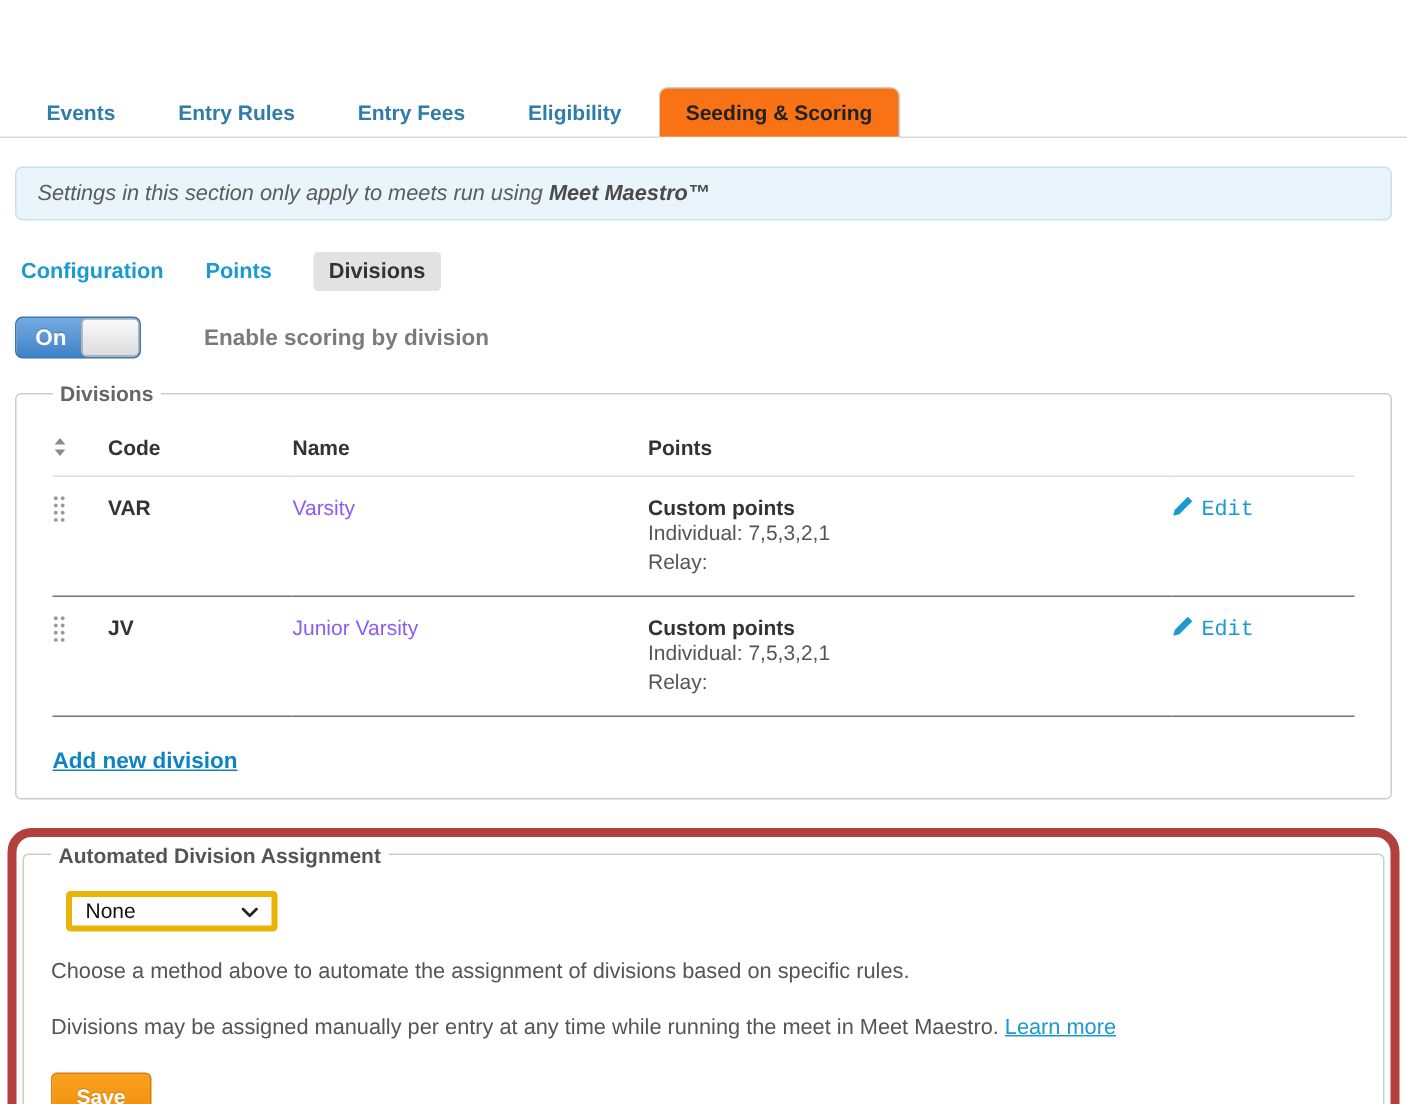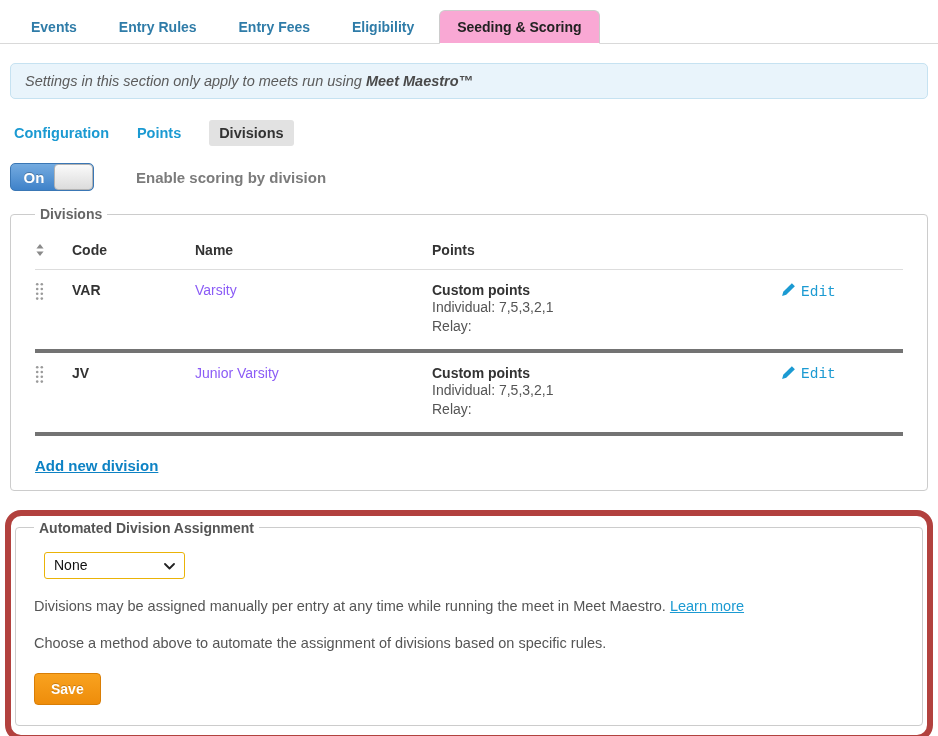--- a/index.html
+++ b/index.html
@@ -11,23 +11,23 @@
   }
 
   
   .tabbar { padding: 10px 0 0 14px; border-bottom: 1px solid #d9d9d9; white-space: nowrap; }
   .tab {
     display: inline-block; vertical-align: bottom;
     padding: 8px 17px; font-size: 14px; font-weight: bold;
     color: #2f7ca8; cursor: pointer; margin-right: 4px;
   }
   .tab.active {
-    background: #f9a8d4; color: #222;
+    background: #f97316; color: #222;
     border: 1px solid #ccc; border-bottom: 1px solid #fff;
-    border-radius: 6px 6px 0 0; margin-bottom: -1px;
+    border-radius: 6px 6px 0 0; margin-bottom: -1px; margin-top: 48px;
   }
 
   
   .banner {
     margin: 19px 10px 0 10px;
     background: #e9f4fb; border: 1px solid #c6e2f1; border-radius: 5px;
     padding: 9px 14px; color: #5b5b5b; font-size: 14.5px; font-style: italic;
   }
   .banner b { color: #4a4a4a; }
 
@@ -74,21 +74,21 @@
   .divisions-fs { margin: 15px 10px 0 10px; }
 
   
   table.div-table { width: 100%; border-collapse: collapse; }
   .div-table th {
     text-align: left; font-size: 14px; color: #333;
     padding: 14px 0 11px; border-bottom: 1px solid #ddd;
   }
   .div-table td {
     vertical-align: top; padding: 12px 0 13px;
-    border-bottom: 4px solid #737373; font-size: 14px;
+    border-bottom: 1px solid #737373; font-size: 14px;
   }
   .col-handle { width: 37px; }
   .col-code   { width: 123px; }
   .col-name   { width: 237px; }
   .col-points { width: auto; }
   .col-edit   { width: 122px; }
   .cell-code { font-weight: bold; color: #333; }
   .cell-name { color: #8b5cf6; }
   .pts-title { font-weight: bold; color: #333; }
   .pts-line  { color: #555; line-height: 1.35; }
@@ -105,21 +105,21 @@
     margin: 19px 5px 0 5px;
     border: 6px solid #b2413e; border-radius: 16px;
     padding: 4px 4px 9px 4px;
   }
   .automated-fs { border: 1px solid #ccc; border-radius: 4px; padding: 6px 18px 20px; }
   .automated-fs legend { color: #555; }
   .method-row { margin-top: 10px; display: flex; align-items: center; }
   .method-label { font-weight: bold; color: #333; font-size: 15px; }
   .select {
     margin-left: 10px; width: 141px; height: 27px;
-    border: 1px solid #eab308; border-radius: 3px; background: #fff;
+    border: 4px solid #eab308; border-radius: 3px; background: #fff;
     display: inline-flex; align-items: center; justify-content: space-between;
     padding: 0 9px; color: #111; font-size: 14px; cursor: pointer;
   }
   .help-p { margin-top: 17px; color: #555; font-size: 14.5px; line-height: 1.4; }
   .learn-link { color: #1b9ad2; text-decoration: underline; cursor: pointer; }
   .save-btn {
     margin-top: 20px; display: inline-block;
     background: linear-gradient(#f9a21f, #ee8d0b);
     border: 1px solid #d97e06; border-radius: 4px;
     color: #fff; font-weight: bold; font-size: 14px;
@@ -261,22 +261,22 @@
 
     <div class="method-row">
       <span class="select">
         <span>None</span>
         <span><svg width="11" height="7" viewBox="0 0 11 7">
               <path d="M1 1 L5.5 5.5 L10 1" stroke="#222" stroke-width="1.8" fill="none" stroke-linecap="round" stroke-linejoin="round"></path>
             </svg></span>
       </span>
     </div>
 
+    <p class="help-p">Choose a method above to automate the assignment of divisions based on specific rules.</p>
+
     <p class="help-p">
       <span>Divisions may be assigned manually per entry at any time while running the meet in Meet Maestro.</span>
       <span class="learn-link">Learn more</span>
     </p>
 
-    <p class="help-p">Choose a method above to automate the assignment of divisions based on specific rules.</p>
-
     <button class="save-btn">Save</button>
   </fieldset>
 </div>
 
 </body></html>

